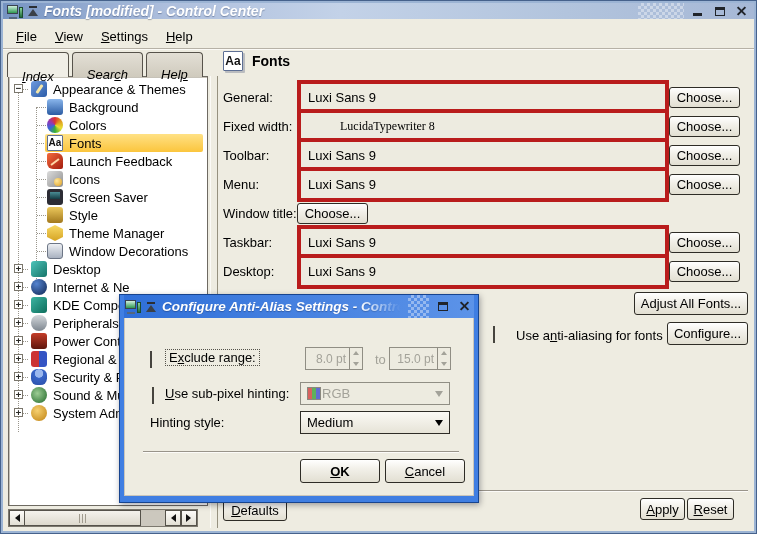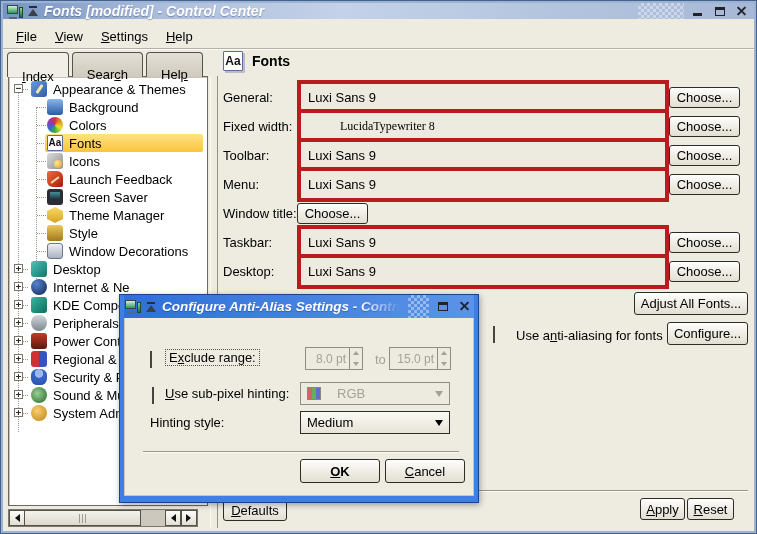--- a/index.html
+++ b/index.html
@@ -42,21 +42,21 @@
     border-left:5px solid transparent; border-right:5px solid transparent; border-bottom:7px solid #3a4048; }
 
   
   .menubar{ position:absolute; left:2px; top:24px; right:2px; height:24px; display:flex; align-items:center;
     background:#eeece1; border-bottom:1px solid #b6b1a6; box-shadow:0 1px 0 #fbfaf6; padding-left:4px; }
   .menuitem{ padding:3px 9px; }
 
   
   .tabbar{ position:absolute; left:6px; top:52px; height:24px; display:flex; align-items:flex-end; gap:3px; z-index:2; }
   .tab{ height:21px; line-height:19px; padding:12px 14px; background:linear-gradient(#e3dfd5,#cfcabd);
-    border:1px solid #57534b; border-bottom:none; border-radius:4px 4px 0 0; }
+    border:1px solid #57534b; border-bottom:none; border-radius:4px 4px 0 0;font-style:italic; }
   .tab.active{ height:24px; line-height:23px; background:#f0eee6; }
 
   
   .treepanel{ position:absolute; left:7px; top:75px; width:200px; height:430px; background:#fff;
     border:1px solid #6e6a62; box-shadow:inset 1px 1px 0 #c6c2b8; overflow:hidden; padding-top:3px; }
   .trow{ position:relative; height:18px; }
   .vguide{ position:absolute; left:9px; top:12px; height:343px; border-left:1px dotted #9a968c; }
   .vguide2{ position:absolute; left:27px; top:30px; height:180px; border-left:1px dotted #9a968c; }
   .exp{ position:absolute; left:5px; top:4px; width:9px; height:9px; background:#fff; border:1px solid #7a766c;
     font:bold 9px/7px "DejaVu Sans Mono", monospace; text-align:center; color:#2a2a26; z-index:2;}
@@ -155,21 +155,21 @@
   .focusrect{ border:1px dotted #55534b; padding:0 3px; }
   .dis{ color:#a3a299; }
 
   .spin{ position:absolute; height:23px; border:1px solid #908e84; background:#edebe0; display:flex; align-items:center; }
   .spin .val{ flex:1; text-align:right; padding-right:3px; font-size:12px; color:#a3a299; white-space:nowrap; }
   .spin .arrows{ width:13px; height:100%; border-left:1px solid #908e84; display:flex; flex-direction:column; }
   .spin .arrows span{ flex:1; display:flex; align-items:center; justify-content:center; }
   .tri-up-s{ width:0; height:0; border:3px solid transparent; border-bottom:4px solid #a3a299; margin-top:-3px;}
   .tri-dn-s{ width:0; height:0; border:3px solid transparent; border-top:4px solid #a3a299; margin-bottom:-3px;}
 
-  .combo{ position:absolute; height:23px; width:150px; display:flex; align-items:center; gap:16px; padding:0 6px;
+  .combo{ position:absolute; height:23px; width:150px; display:flex; align-items:center; gap:1px; padding:0 6px;
     background:linear-gradient(#fbfaf5,#e6e3d7); border:1px solid #2e2c26; }
   .combo .arr{ width:0; height:0; border:4px solid transparent; border-top:6px solid #000; margin-left:auto; margin-bottom:-4px; }
   .combo.disabled{ background:#edebe0; border-color:#908e84; color:#a3a299; }
   .combo.disabled .arr{ border-top-color:#a3a299; }
   .rgbico{ width:14px; height:13px; border:1px solid #8a887e; display:flex; flex:none; }
   .rgbico i{ flex:1; opacity:.75; } .rgbico .r{ background:#d03434;} .rgbico .g{ background:#2f9e2f;} .rgbico .b{ background:#3440cc;}
 
   .okbtn{ font-weight:bold; }
 </style>
 </head>
@@ -238,46 +238,46 @@
         </span>
     </div>
     <div class="trow d1">
       <span class="itemline sel">
           <span class="ico i-fonts">Aa</span>
           <span class="tlabel">Fonts</span>
         </span>
     </div>
     <div class="trow d1">
       <span class="itemline">
+          <span class="ico i-launch"></span>
+          <span class="tlabel">Launch Feedback</span>
+        </span>
+    </div>
+    <div class="trow d1">
+      <span class="itemline">
           <span class="ico i-icons"></span>
           <span class="tlabel">Icons</span>
         </span>
     </div>
     <div class="trow d1">
       <span class="itemline">
-          <span class="ico i-launch"></span>
-          <span class="tlabel">Launch Feedback</span>
-        </span>
-    </div>
-    <div class="trow d1">
-      <span class="itemline">
           <span class="ico i-screensaver"></span>
           <span class="tlabel">Screen Saver</span>
         </span>
     </div>
     <div class="trow d1">
       <span class="itemline">
+          <span class="ico i-style"></span>
+          <span class="tlabel">Style</span>
+        </span>
+    </div>
+    <div class="trow d1">
+      <span class="itemline">
           <span class="ico i-theme"></span>
           <span class="tlabel">Theme Manager</span>
-        </span>
-    </div>
-    <div class="trow d1">
-      <span class="itemline">
-          <span class="ico i-style"></span>
-          <span class="tlabel">Style</span>
         </span>
     </div>
     <div class="trow d1">
       <span class="itemline">
           <span class="ico i-windec"></span>
           <span class="tlabel">Window Decorations</span>
         </span>
     </div>
     <div class="trow d0">
       <span class="exp plus"></span>

